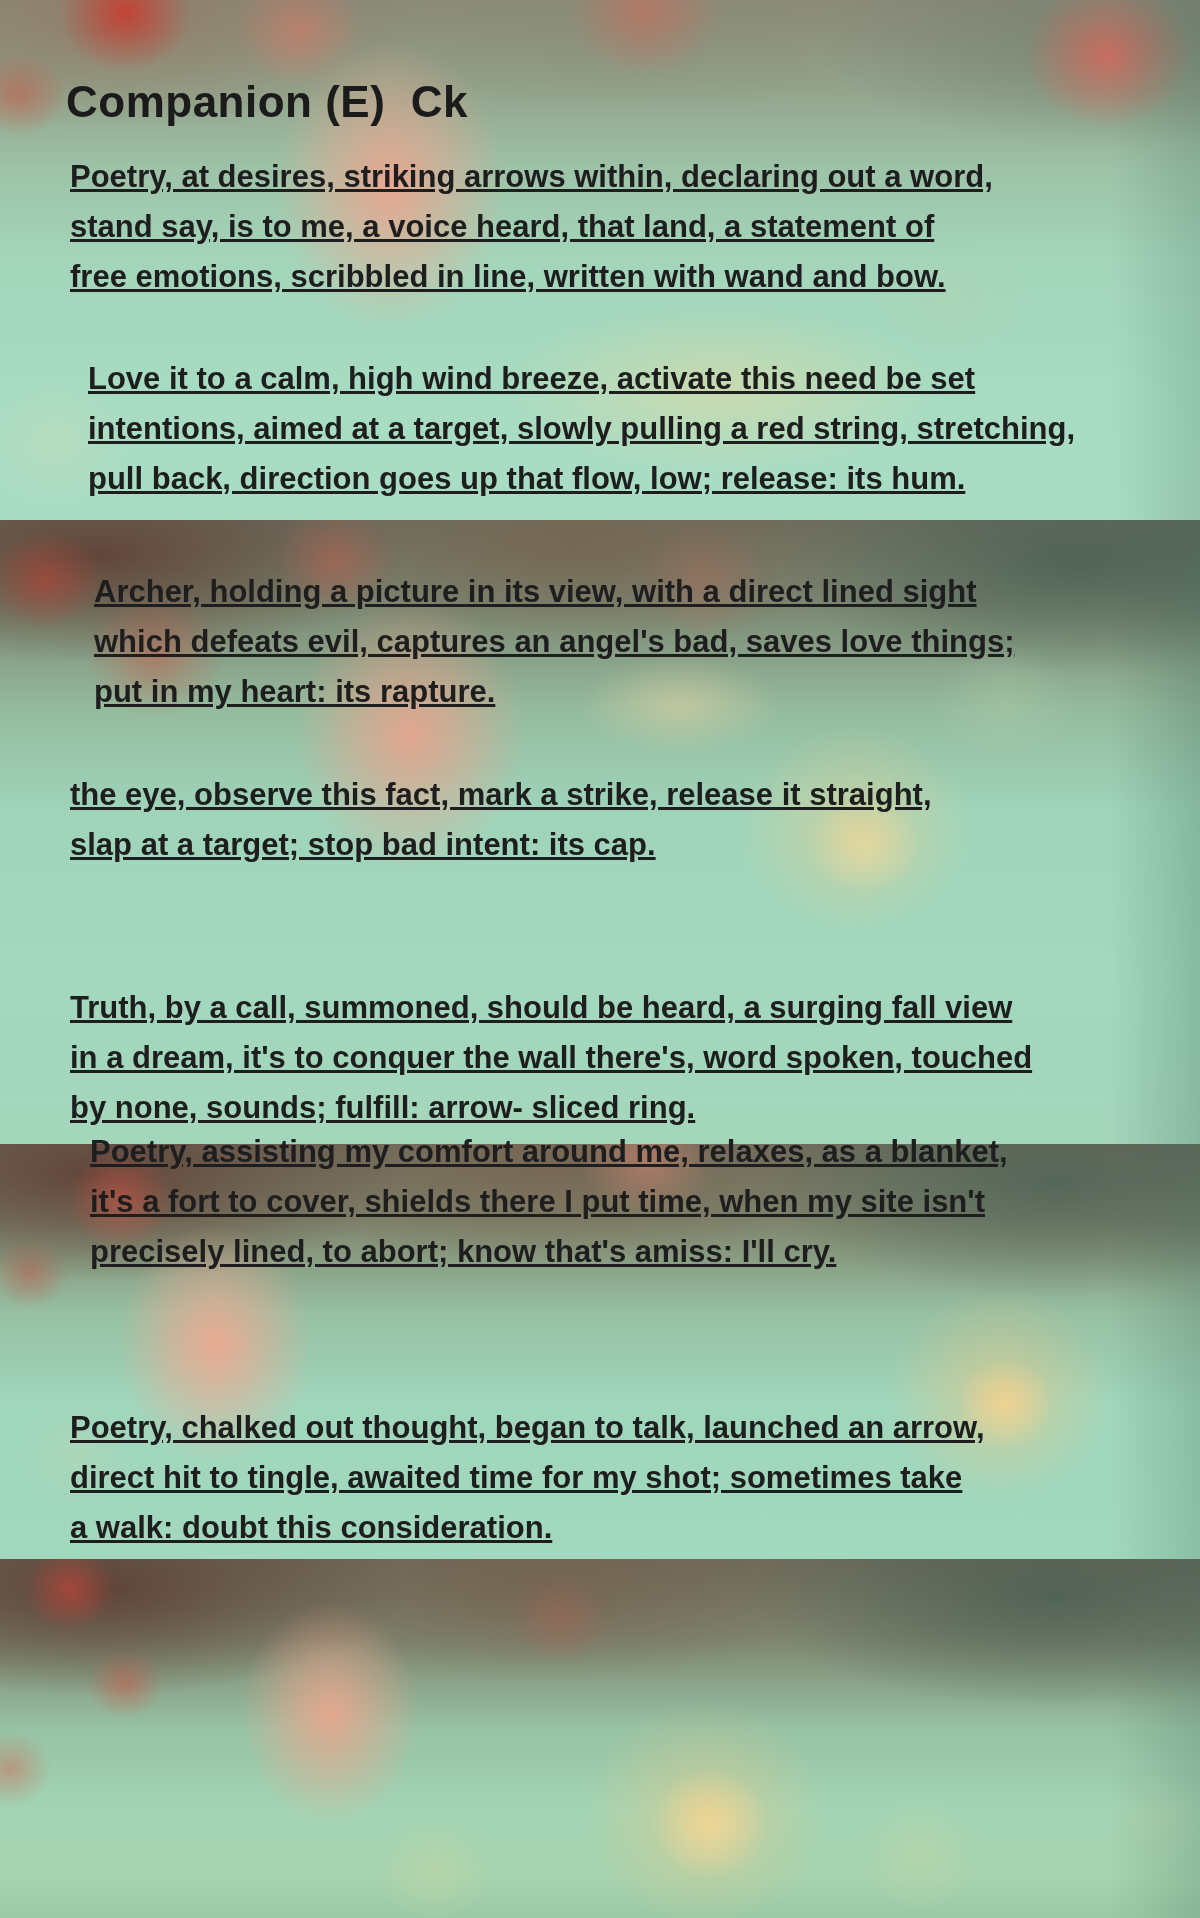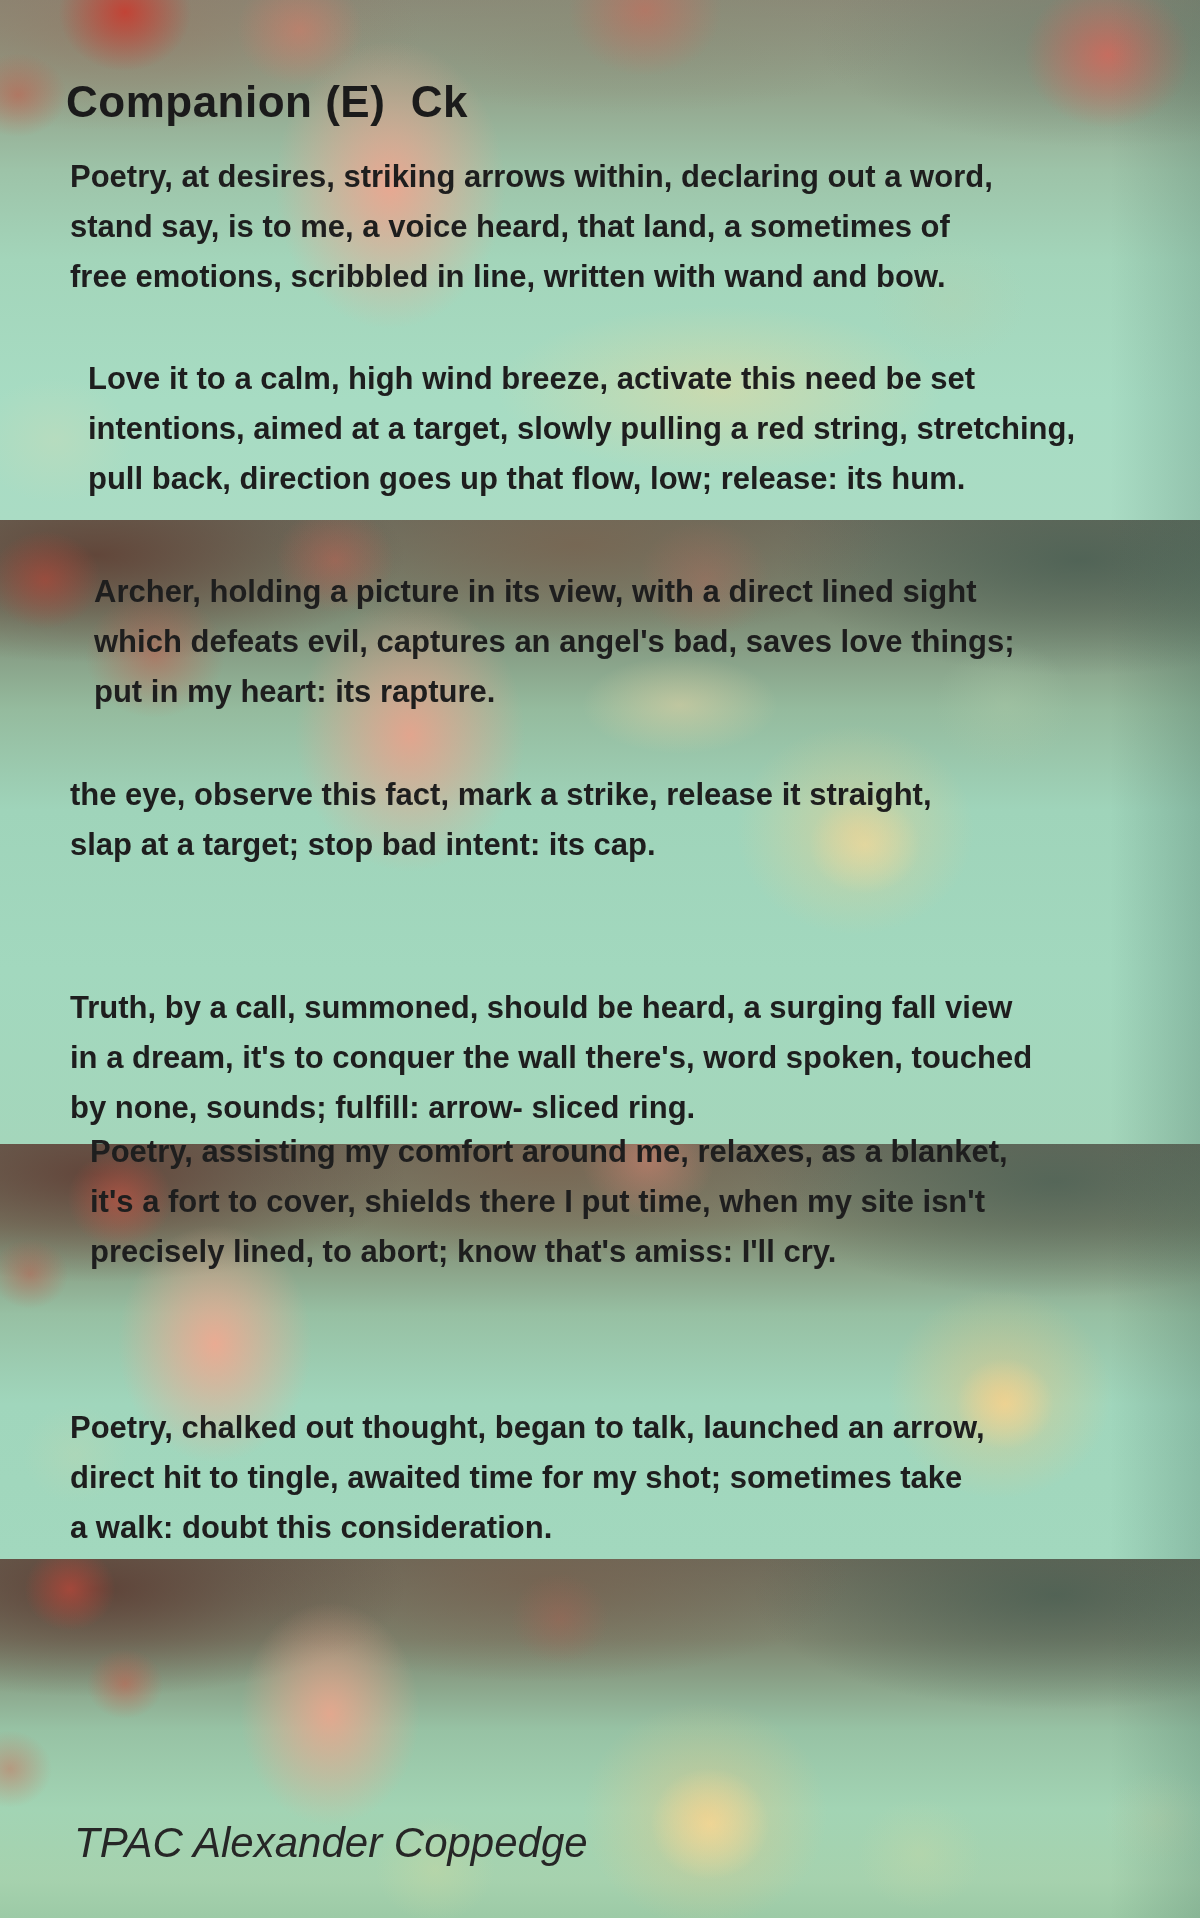--- a/index.html
+++ b/index.html
@@ -99,20 +99,21 @@
   }
 
   .stanza { position: absolute; left: 70px; width: 1120px; }
 
   .line {
     font-size: 31px;
     font-weight: bold;
     line-height: 50px;
     color: #1e1e1e;
     white-space: pre;
+    text-decoration: underline;
   }
 
   #stanza1 { top: 152px; }
   #stanza2 { top: 354px; margin-left: 18px; }
   #stanza3 { top: 567px; margin-left: 24px; }
   #stanza4 { top: 770px; }
   #stanza5 { top: 983px; }
   #stanza6 { top: 1127px; margin-left: 20px; }
   #stanza7 { top: 1403px; }
   #stanza8 { top: 1607px; }
@@ -138,21 +139,21 @@
   <div class="band" id="band2"></div>
   <div class="band" id="band3"></div>
   <div class="band" id="band4"></div>
 
   <div class="textlayer">
 
     <h1 class="title">Companion (E)  Ck</h1>
 
     <div class="stanza" id="stanza1">
       <div class="line">Poetry, at desires, striking arrows within, declaring out a word,</div>
-      <div class="line">stand say, is to me, a voice heard, that land, a sometimes of</div>
+      <div class="line">stand say, is to me, a voice heard, that land, a statement of</div>
       <div class="line">free emotions, scribbled in line, written with wand and bow.</div>
     </div>
 
     <div class="stanza" id="stanza2">
       <div class="line">Love it to a calm, high wind breeze, activate this need be set</div>
       <div class="line">intentions, aimed at a target, slowly pulling a red string, stretching,</div>
       <div class="line">pull back, direction goes up that flow, low; release: its hum.</div>
     </div>
 
     <div class="stanza" id="stanza3">
@@ -178,16 +179,15 @@
       <div class="line">precisely lined, to abort; know that's amiss: I'll cry.</div>
     </div>
 
     <div class="stanza" id="stanza7">
       <div class="line">Poetry, chalked out thought, began to talk, launched an arrow,</div>
       <div class="line">direct hit to tingle, awaited time for my shot; sometimes take</div>
       <div class="line">a walk: doubt this consideration.</div>
     </div>
 
 
-    <div class="author">TPAC Alexander Coppedge</div>
 
   </div>
 </div>
 
 </body></html>

